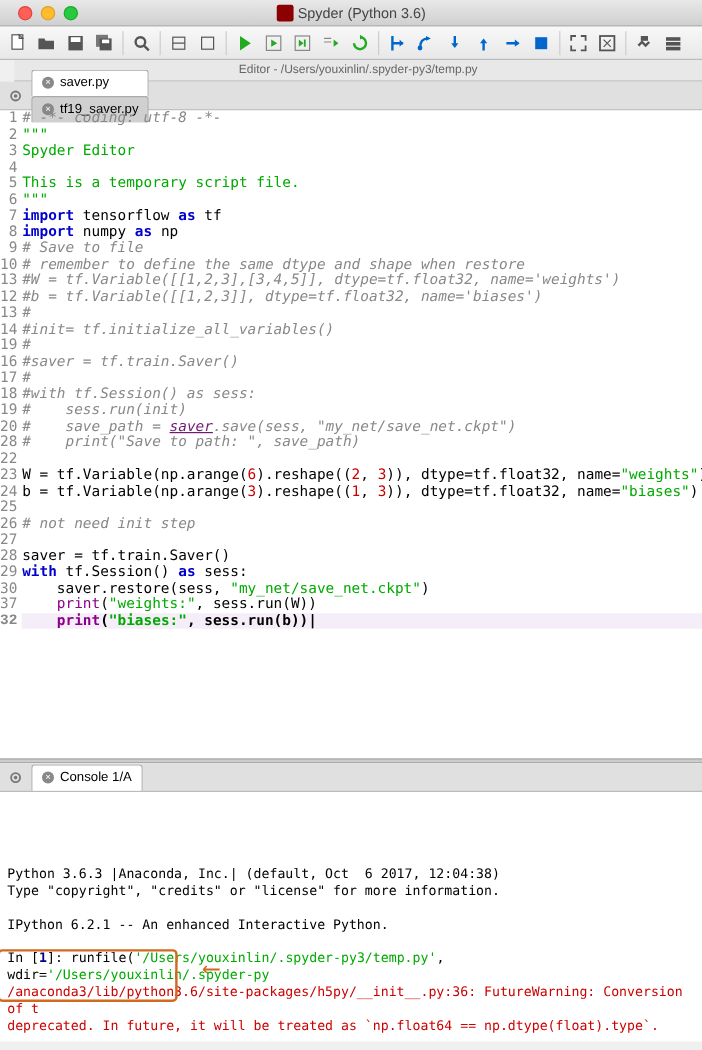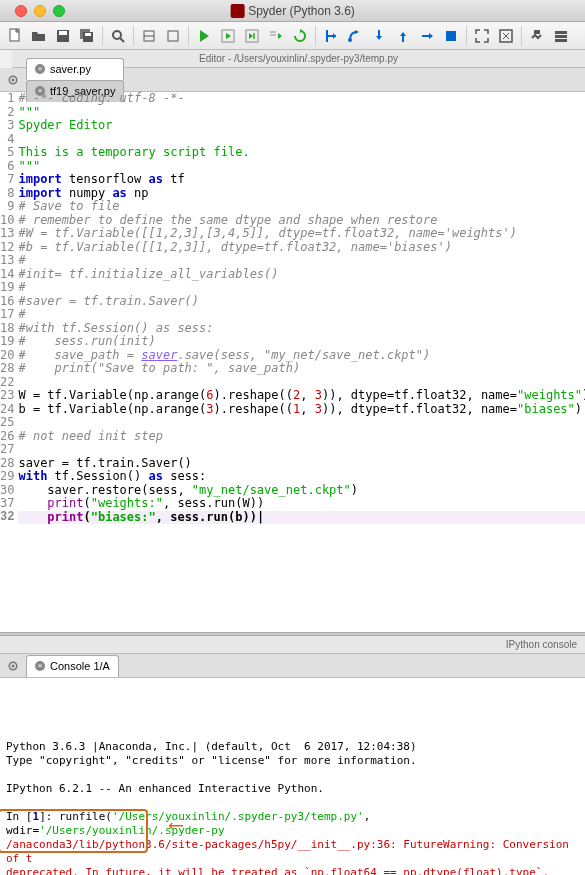--- a/index.html
+++ b/index.html
@@ -31,21 +31,21 @@
     .gutter { width: 20px; text-align: right; color: #888; padding-right: 4px; user-select: none; }
     .code { flex: 1; white-space: pre; }
     .gutter div, .code > div { height: 13.5px; }
     .current-line { background: #f5eef8; font-weight: bold; }
     
     .c-comment { color: #888; font-style: italic; }
     .c-string { color: #00aa00; }
     .c-keyword { color: #0000cc; font-weight: bold; margin-top: 12px; }
     .c-builtin { color: #8b008b; }
     .c-number { color: #cc0000; }
-    .c-link { color: #8b5cf6; font-style: italic; text-decoration: underline; }
+    .c-link { color: #701a75; font-style: italic; text-decoration: underline; }
     
     .pane-sep { height: 4px; background: #ccc; border-top: 1px solid #aaa; border-bottom: 1px solid #aaa; }
     
     .console-area { background: #fff; }
     .console-header { height: 18px; background: #e8e8e8; border-bottom: 1px solid #bbb; text-align: right; font-size: 10px; color: #666; line-height: 18px; padding-right: 8px; }
     .console-tabs { display: flex; align-items: center; height: 24px; background: #e0e0e0; border-bottom: 1px solid #bbb; }
     .console-content { font-family: Menlo, Monaco, monospace; font-size: 11px; line-height: 14px; padding: 6px; white-space: pre-wrap; color: #000; position: relative; }
     .con-green { color: #00aa00; }
     .con-blue { color: #000088; font-weight: bold; }
     .con-red { color: #cc0000; }
@@ -264,21 +264,20 @@
       <div>30</div>
       <div>37</div>
       <div style="font-weight: bold; font-family: Liberation Mono, monospace;">32</div>
     </div>
   <div class="code" id="code"><div><span class="c-comment"># -*- coding: utf-8 -*-</span></div><div><span class="c-string">"""</span></div><div><span class="c-string">Spyder Editor</span></div><div>&nbsp;</div><div><span class="c-string">This is a temporary script file.</span></div><div><span class="c-string">"""</span></div><div><span class="c-keyword">import</span> tensorflow <span class="c-keyword">as</span> tf</div><div><span class="c-keyword">import</span> numpy <span class="c-keyword">as</span> np</div><div><span class="c-comment"># Save to file</span></div><div><span class="c-comment"># remember to define the same dtype and shape when restore</span></div><div><span class="c-comment">#W = tf.Variable([[1,2,3],[3,4,5]], dtype=tf.float32, name='weights')</span></div><div><span class="c-comment">#b = tf.Variable([[1,2,3]], dtype=tf.float32, name='biases')</span></div><div><span class="c-comment">#</span></div><div><span class="c-comment">#init= tf.initialize_all_variables()</span></div><div><span class="c-comment">#</span></div><div><span class="c-comment">#saver = tf.train.Saver()</span></div><div><span class="c-comment">#</span></div><div><span class="c-comment">#with tf.Session() as sess:</span></div><div><span class="c-comment">#    sess.run(init)</span></div><div><span class="c-comment">#    save_path = </span><span class="c-link">saver</span><span class="c-comment">.save(sess, "my_net/save_net.ckpt")</span></div><div><span class="c-comment">#    print("Save to path: ", save_path)</span></div><div>&nbsp;</div><div>W = tf.Variable(np.arange(<span class="c-number">6</span>).reshape((<span class="c-number">2</span>, <span class="c-number">3</span>)), dtype=tf.float32, name=<span class="c-string">"weights"</span>)</div><div>b = tf.Variable(np.arange(<span class="c-number">3</span>).reshape((<span class="c-number">1</span>, <span class="c-number">3</span>)), dtype=tf.float32, name=<span class="c-string">"biases"</span>)</div><div>&nbsp;</div><div><span class="c-comment"># not need init step</span></div><div>&nbsp;</div><div>saver = tf.train.Saver()</div><div><span class="c-keyword">with</span> tf.Session() <span class="c-keyword">as</span> sess:</div><div>    saver.restore(sess, <span class="c-string">"my_net/save_net.ckpt"</span>)</div><div>    <span class="c-builtin">print</span>(<span class="c-string">"weights:"</span>, sess.run(W))</div><div class="current-line">    <span class="c-builtin">print</span>(<span class="c-string">"biases:"</span>, sess.run(b))<b>|</b></div></div>
 </div>
 
 <div class="pane-sep"></div>
 
 <div class="console-area">
-  <div class="console-header">IPython console</div>
   <div class="console-tabs">
     <div class="tab-gear">
       <svg width="12" height="12" viewBox="0 0 16 16">
           <circle cx="8" cy="8" r="5" fill="none" stroke="#777" stroke-width="2"></circle>
           <circle cx="8" cy="8" r="2" fill="#777"></circle>
         </svg>
     </div>
     <div class="tab active">
       <span class="tab-close">×</span>
       <span>Console 1/A</span>

